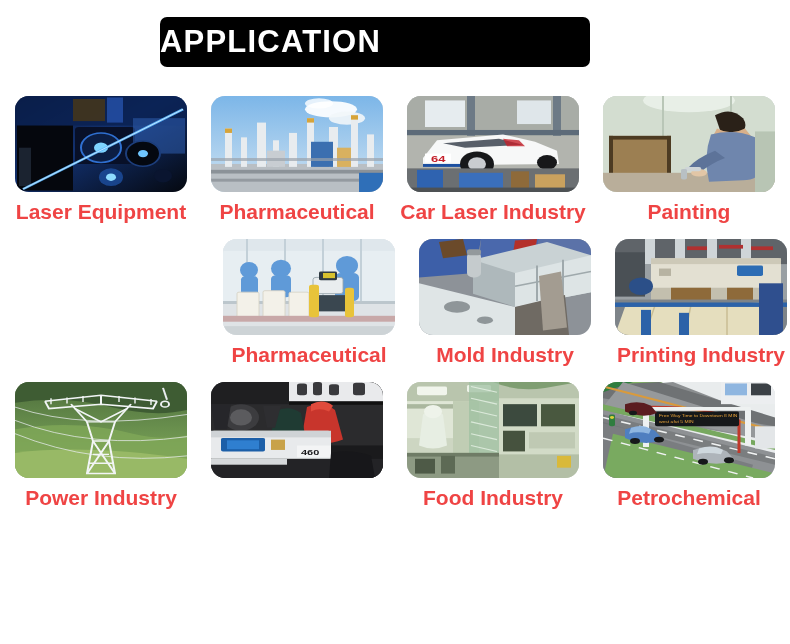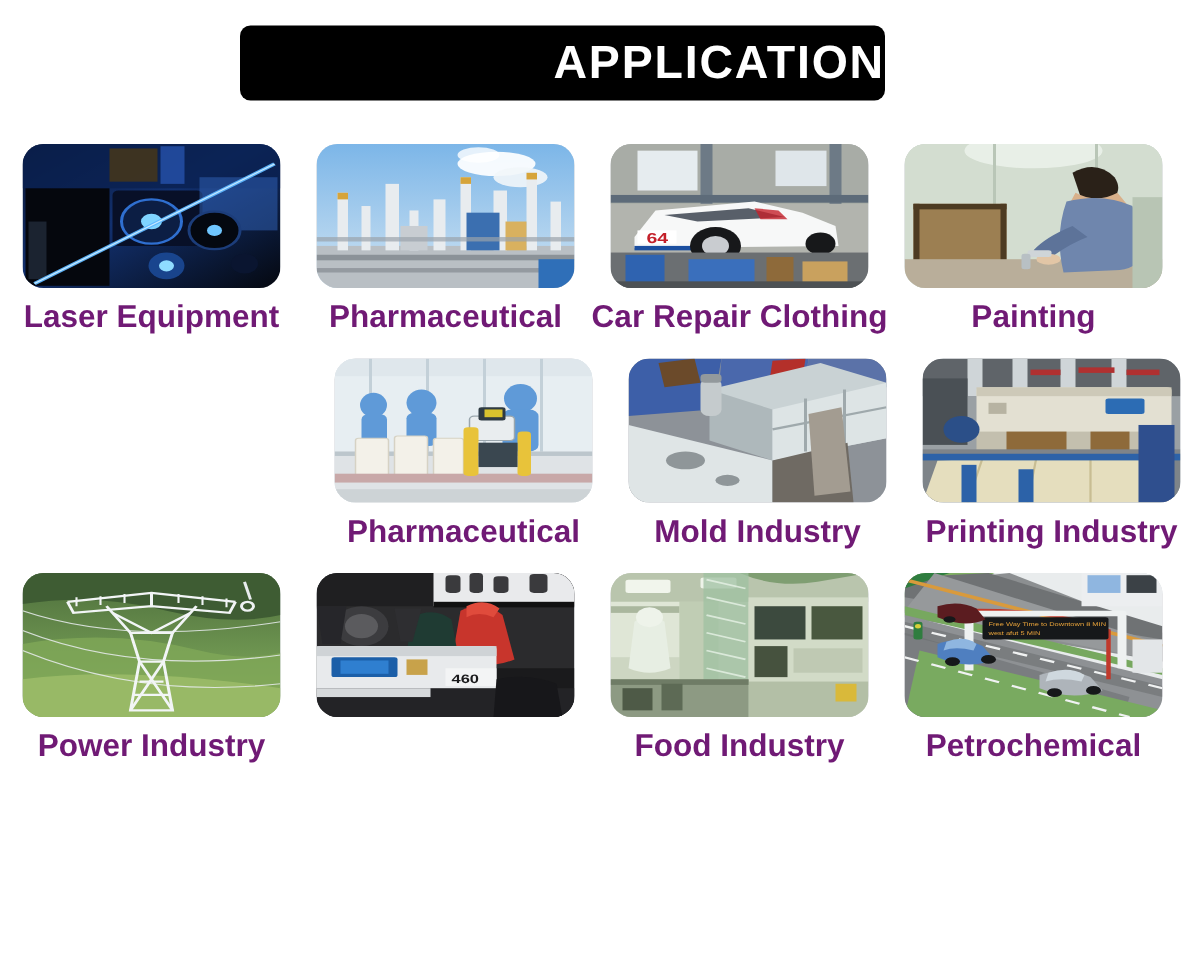--- a/index.html
+++ b/index.html
@@ -19,21 +19,21 @@
   .banner {
     position: absolute;
     left: 160px;
     top: 17px;
     width: 430px;
     height: 50px;
     background: #000000;
     border-radius: 7px;
     display: flex;
     align-items: center;
-    justify-content: flex-end;
+    justify-content: flex-start;
   }
   .banner-text {
     color: #ffffff;
     font-size: 31px;
     font-weight: bold;
     letter-spacing: 1.2px;
     font-family: "Liberation Sans", sans-serif;
   }
 
   
@@ -66,21 +66,21 @@
     overflow: hidden;
     position: relative;
     background: #cfd4d8;
   }
   .thumb svg { display: block; width: 100%; height: 100%; }
 
   .tile-label {
     margin-top: 7px;
     font-size: 21px;
     font-weight: bold;
-    color: #701a75;
+    color: #ef4444;
     white-space: nowrap;
     font-family: "Liberation Sans", sans-serif;
     line-height: 26px;
   }
 </style>
 </head>
 <body>
 
 <div class="banner">
   <span class="banner-text">APPLICATION</span>
@@ -184,21 +184,21 @@
           <circle cx="70" cy="92" r="9" fill="#c9ccd0"></circle>
           <circle cx="140" cy="90" r="10" fill="#17181a"></circle>
           <rect x="0" y="98" width="172" height="32" fill="#6b6f72"></rect>
           <rect x="10" y="100" width="26" height="28" fill="#2f63b0"></rect>
           <rect x="52" y="104" width="44" height="24" fill="#3a6fbc"></rect>
           <rect x="104" y="102" width="18" height="26" fill="#8e6a3a"></rect>
           <rect x="128" y="106" width="30" height="22" fill="#c9a15e"></rect>
           <rect x="0" y="124" width="172" height="6" fill="#4d5154"></rect>
         </svg>
       </div>
-      <div class="tile-label">Car Repair Clothing</div>
+      <div class="tile-label">Car Laser Industry</div>
     </div>
 
     <div class="tile">
       <div class="thumb">
         <svg viewBox="0 0 172 130" preserveAspectRatio="none">
           <rect width="172" height="130" fill="#cdd8cb"></rect>
           <rect x="0" y="0" width="172" height="130" fill="#d3ddd0"></rect>
           <ellipse cx="86" cy="6" rx="46" ry="16" fill="#eef4ec" opacity=".8"></ellipse>
           <line x1="60" y1="0" x2="60" y2="130" stroke="#b9c6b7" stroke-width="2"></line>
           <line x1="128" y1="0" x2="128" y2="130" stroke="#b9c6b7" stroke-width="2"></line>

